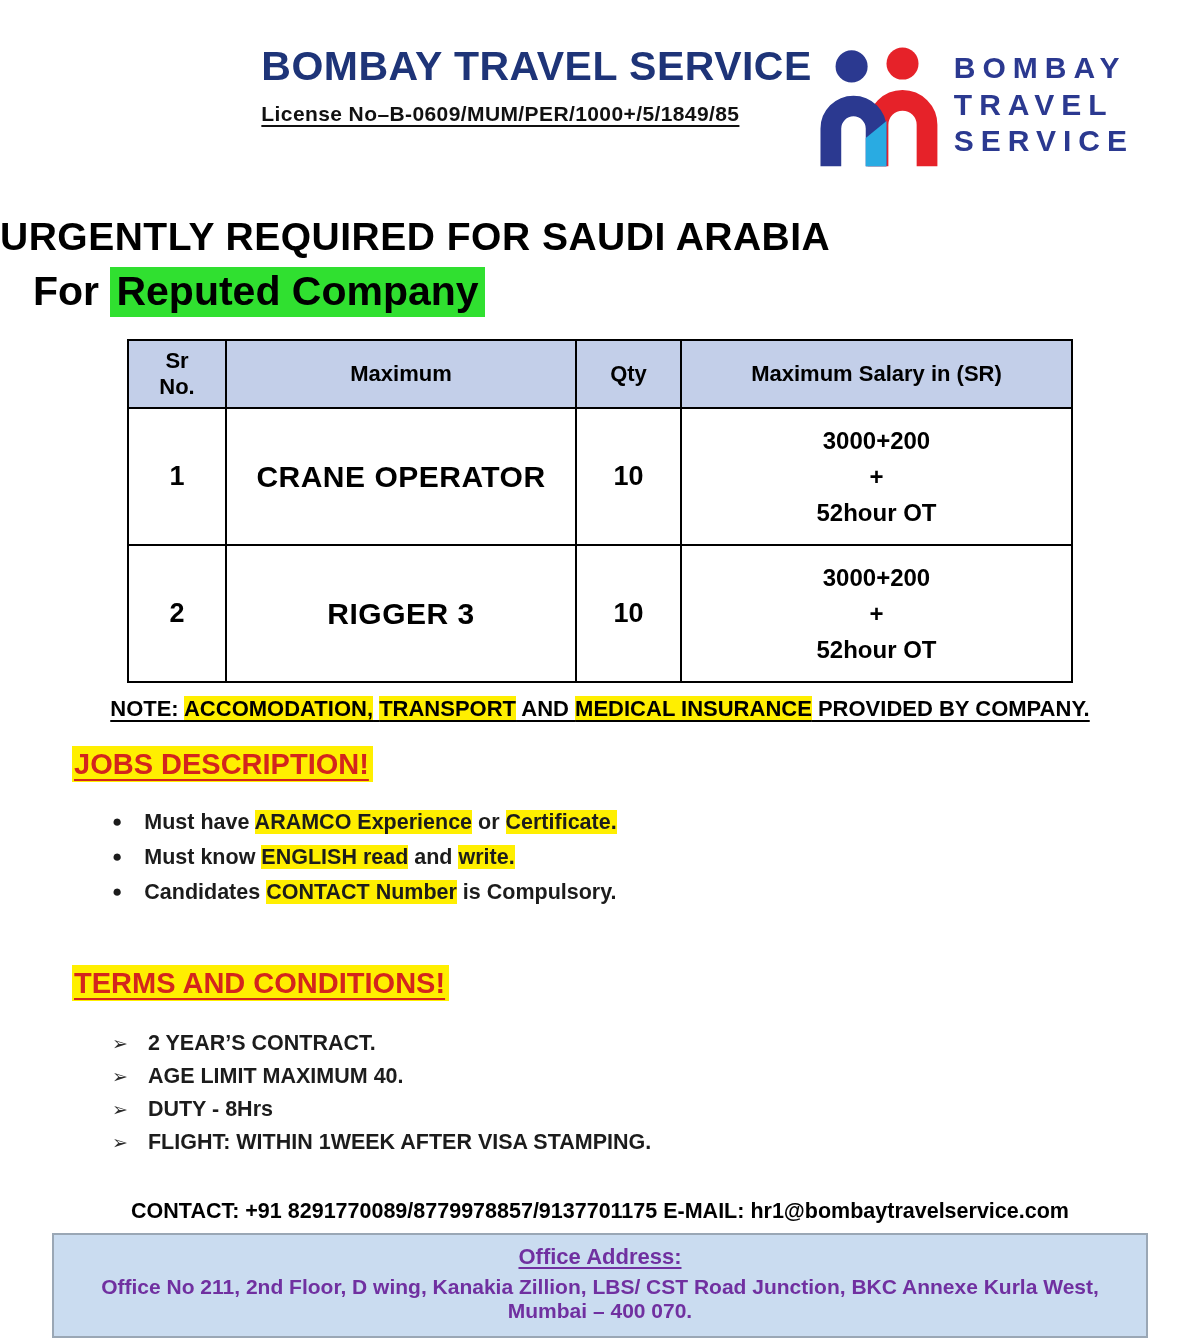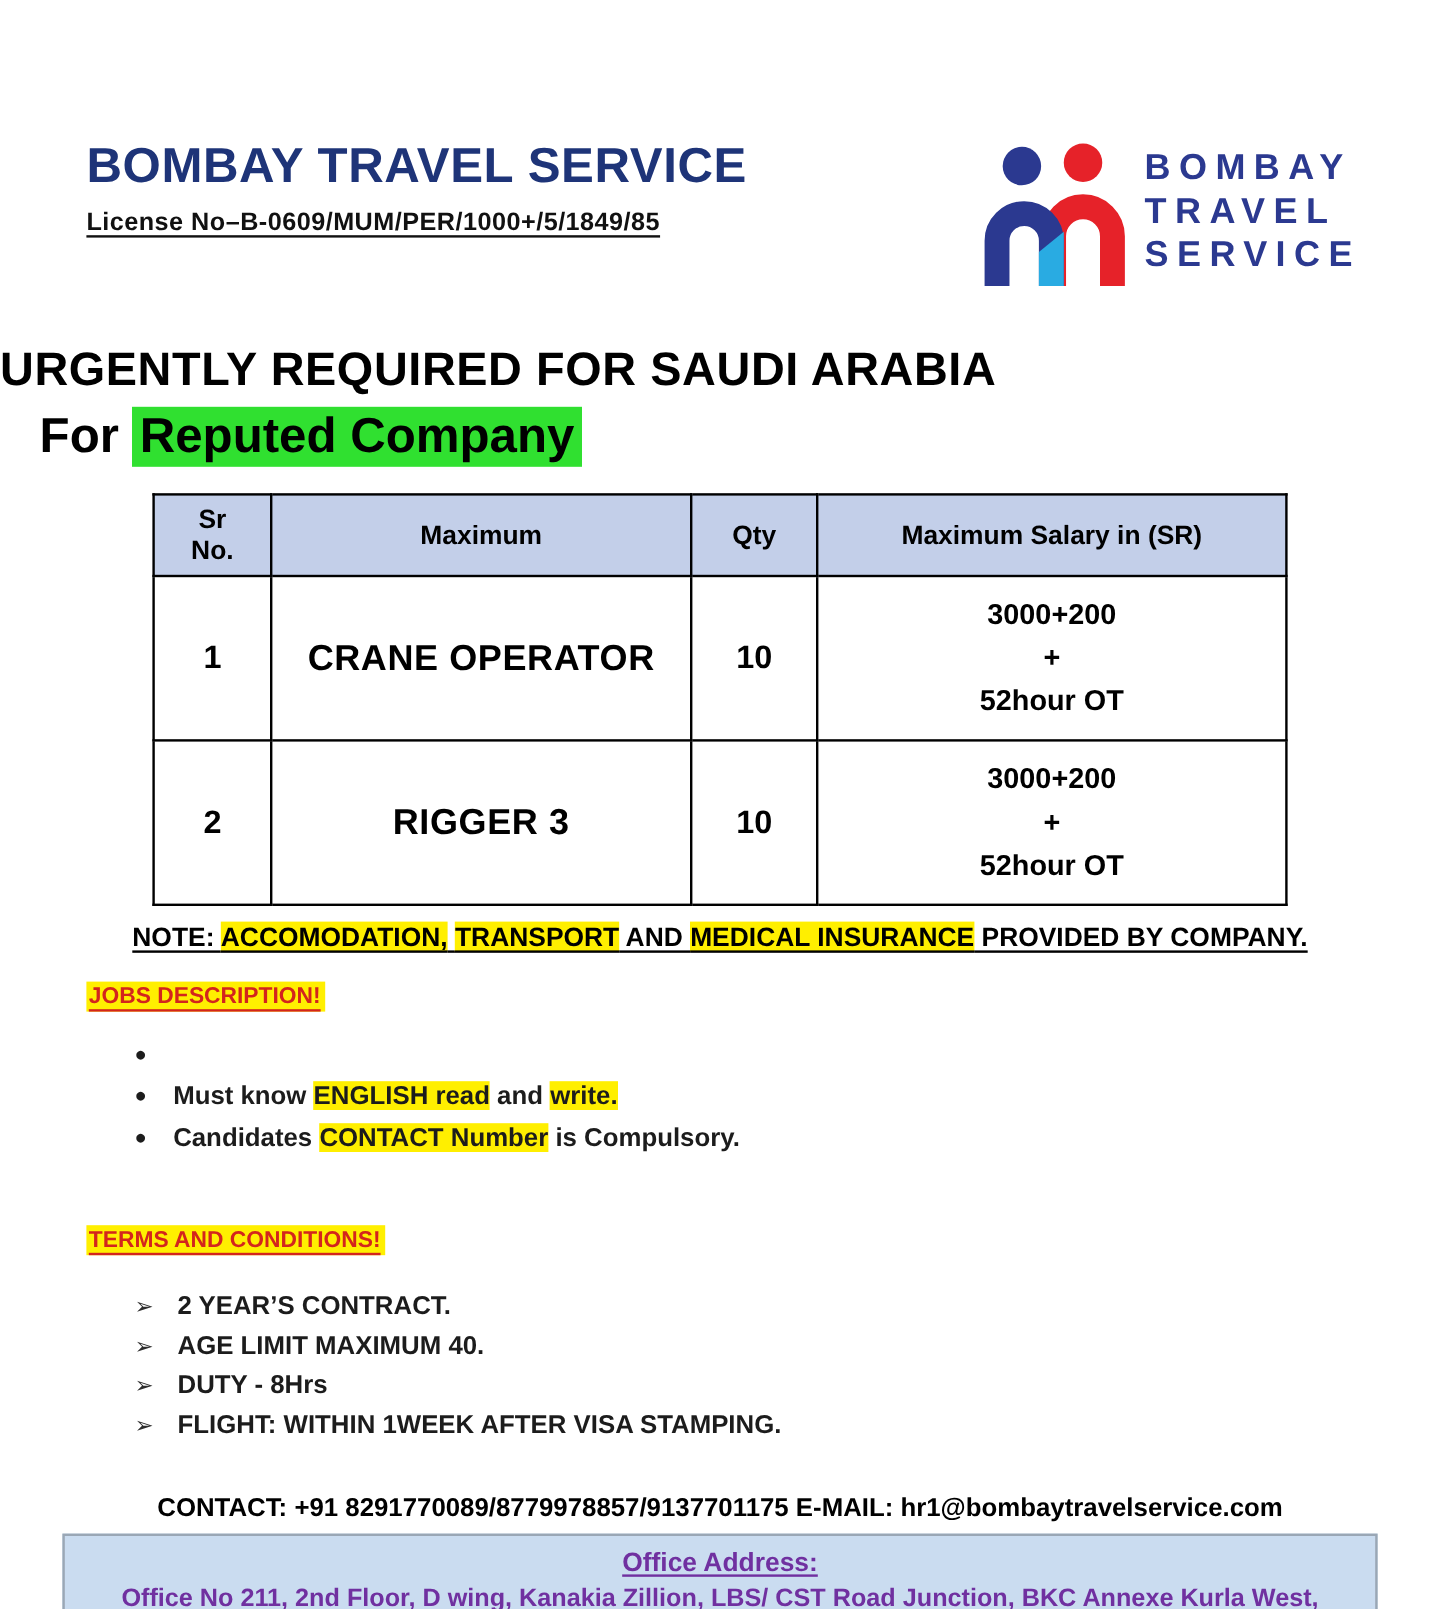--- a/index.html
+++ b/index.html
@@ -18,21 +18,21 @@
   *{margin:0;padding:0;box-sizing:border-box;}
   html,body{background:#ffffff;}
   body{
     width:1200px;height:1341px;overflow:hidden;
     font-family:"Liberation Sans","DejaVu Sans",sans-serif;
     color:var(--ink);font-weight:bold;
   }
   .page{width:1200px;height:1341px;position:relative;}
 
   
-  .hdr{display:flex;justify-content:space-between;align-items:flex-start;padding:116px 66px 0 72px;}
+  .hdr{display:flex;justify-content:flex-end;align-items:flex-start;padding:44px 66px 0 72px;}
   .company-name{font-size:41px;letter-spacing:.5px;color:var(--navy);line-height:1.1;}
   .license{margin-top:13px;font-size:21px;color:#111;text-decoration:underline;text-underline-offset:4px;letter-spacing:.4px;}
   .hdr-logo{display:flex;align-items:flex-start;gap:10px;margin-top:-4px;}
   .logo-svg{width:132px;height:132px;display:block;}
   .logo-text{margin-top:10px;color:var(--logo-blue);font-size:30px;letter-spacing:7px;line-height:1.22;}
 
   
   .title{text-align:left;margin-top:43px;}
   .t1{font-size:39px;letter-spacing:.5px;color:#000;}
   .t2{font-size:41px;color:#000;margin-top:9px;padding-left:33px;}
@@ -48,21 +48,21 @@
   td.c-pos{font-size:30px;letter-spacing:.5px;}
   td.c-sal{font-size:24px;}
   td.c-sal div{line-height:1.5;}
 
   
   .note{margin-top:13px;text-align:center;font-size:22px;color:#000;
         text-decoration:underline;text-underline-offset:4px;}
   .note .hl{background:var(--yellow);}
 
   
-  .sec-head{display:inline-block;margin-left:72px;font-size:19px;color:var(--red-text);
+  .sec-head{display:inline-block;margin-left:72px;font-size:29px;color:var(--red-text);
             background:var(--yellow);padding:2px 4px 1px 2px;
             text-decoration:underline;text-decoration-color:var(--red-text);
             text-decoration-thickness:2px;text-underline-offset:5px;}
   .sec-head.jd{margin-top:24px;}
   .sec-head.tc{margin-top:50px;}
 
   
   ul.bullets,ul.arrows{list-style:none;margin:28px 0 0 112px;}
   ul.bullets li,ul.arrows li{display:flex;align-items:baseline;font-size:21.5px;color:#1c1c1c;}
   ul.bullets li{margin-bottom:10px;}
@@ -156,20 +156,21 @@
   </table>
 
   <div class="note"><span>NOTE: </span><span class="hl">ACCOMODATION,</span><span> </span><span class="hl">TRANSPORT</span><span> AND </span><span class="hl">MEDICAL INSURANCE</span><span> PROVIDED BY COMPANY.</span></div>
 
   <div>
     <div class="sec-head jd">JOBS DESCRIPTION!</div>
   </div>
   <ul class="bullets">
     <li>
       <span class="b-dot">●</span>
+      <span class="seg"><span>Must have </span><span class="hl">ARAMCO Experience</span><span> or </span><span class="hl">Certificate.</span></span>
     </li>
     <li>
       <span class="b-dot">●</span>
       <span class="seg"><span>Must know </span><span class="hl">ENGLISH read</span><span> and </span><span class="hl">write.</span></span>
     </li>
     <li>
       <span class="b-dot">●</span>
       <span class="seg"><span>Candidates </span><span class="hl">CONTACT Number</span><span> is Compulsory.</span></span>
     </li>
   </ul>

